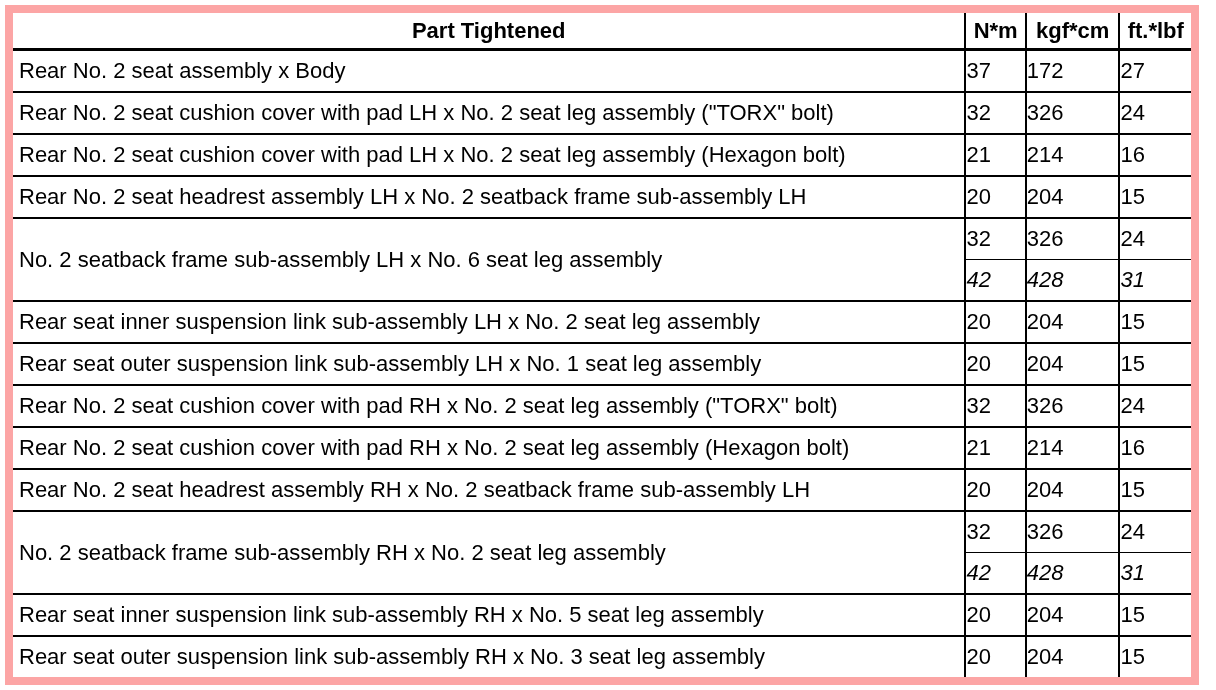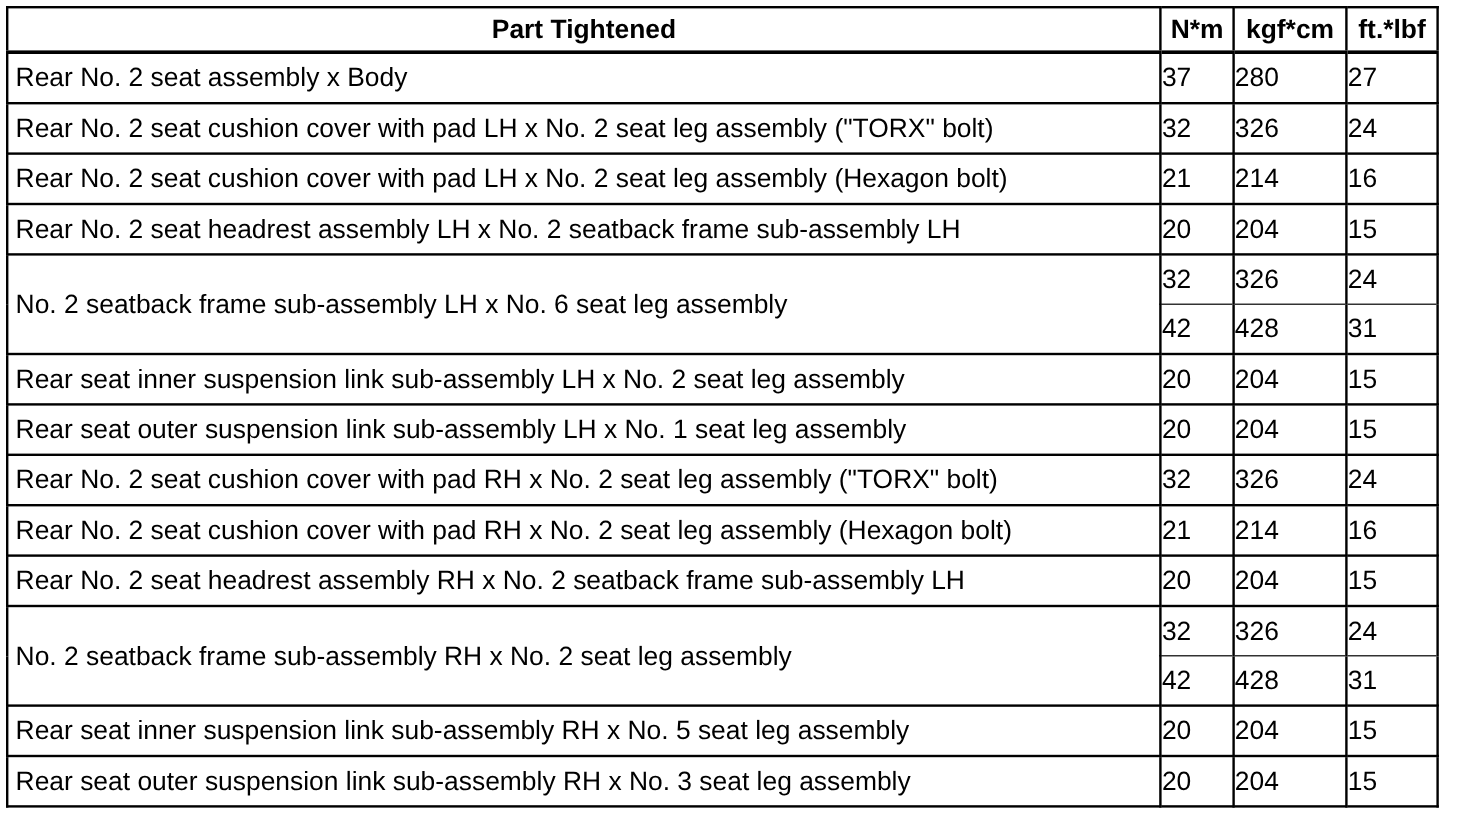--- a/index.html
+++ b/index.html
@@ -11,21 +11,21 @@
     height: 690px;
     box-sizing: border-box;
     padding: 5px 0 0 5px;
     font-family: "Liberation Sans", sans-serif;
     color: #000000;
   }
   table.spec-table {
     border-collapse: collapse;
     table-layout: fixed;
     width: 1194px;
-    border: 2px solid #fca5a5;
+    border: 8px solid #fca5a5;
   }
   col.c-part  { width: 950px; }
   col.c-nm    { width: 60px;  }
   col.c-kgf   { width: 93px;  }
   col.c-ftlbf { width: 75px;  }
   th, td {
     border: 2px solid #000000;
     font-size: 22px;
     padding: 0;
     vertical-align: middle;
@@ -41,21 +41,21 @@
   td { height: 40px; }
   td.part-cell {
     text-align: left;
     padding-left: 6px;
     margin-left: 29px;
   }
   td.num-cell {
   }
   
   td.split-top    { border-bottom-width: 1px; }
-  td.split-bottom { border-top-width: 1px; }
+  td.split-bottom { border-top-width: 1px; font-style: italic; }
 </style>
 </head>
 <body>
 
 <div class="page">
   <table class="spec-table">
     <colgroup>
       <col class="c-part">
       <col class="c-nm">
       <col class="c-kgf">
@@ -66,21 +66,21 @@
         <th>Part Tightened</th>
         <th>N*m</th>
         <th>kgf*cm</th>
         <th>ft.*lbf</th>
       </tr>
     </thead>
     <tbody id="spec-body">
         <tr>
           <td class="part-cell">Rear No. 2 seat assembly x Body</td>
           <td class="num-cell">37</td>
-          <td class="num-cell">280</td>
+          <td class="num-cell">172</td>
           <td class="num-cell">27</td>
         </tr>
         <tr>
           <td class="part-cell">Rear No. 2 seat cushion cover with pad LH x No. 2 seat leg assembly ("TORX" bolt)</td>
           <td class="num-cell">32</td>
           <td class="num-cell">326</td>
           <td class="num-cell">24</td>
         </tr>
         <tr>
           <td class="part-cell">Rear No. 2 seat cushion cover with pad LH x No. 2 seat leg assembly (Hexagon bolt)</td>

